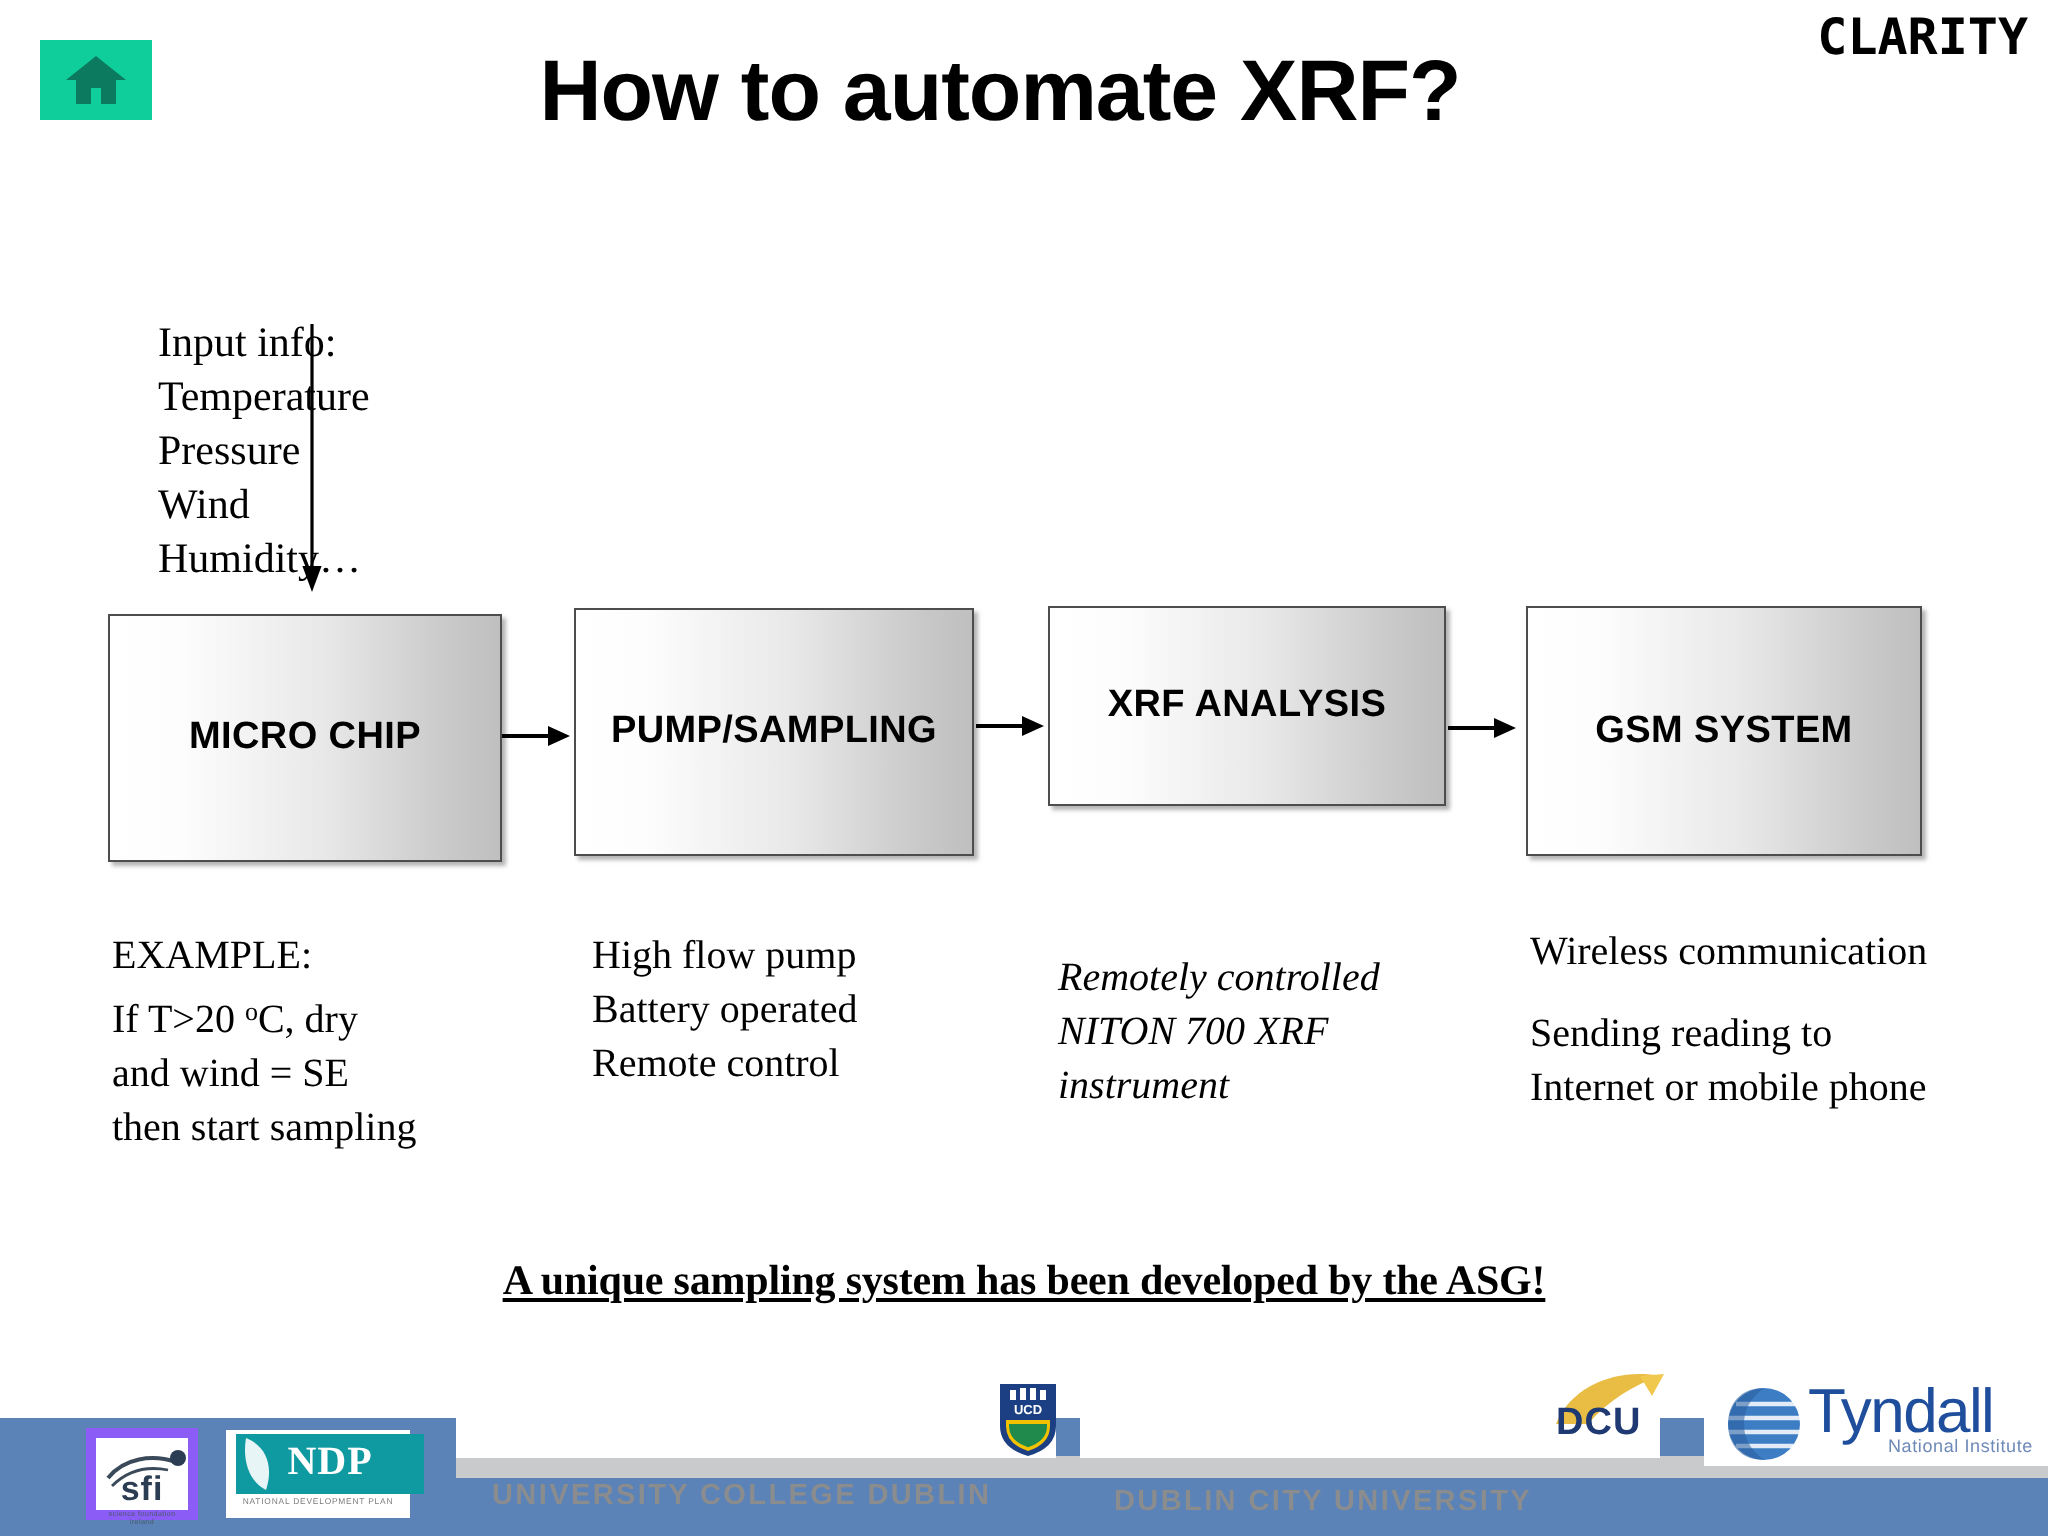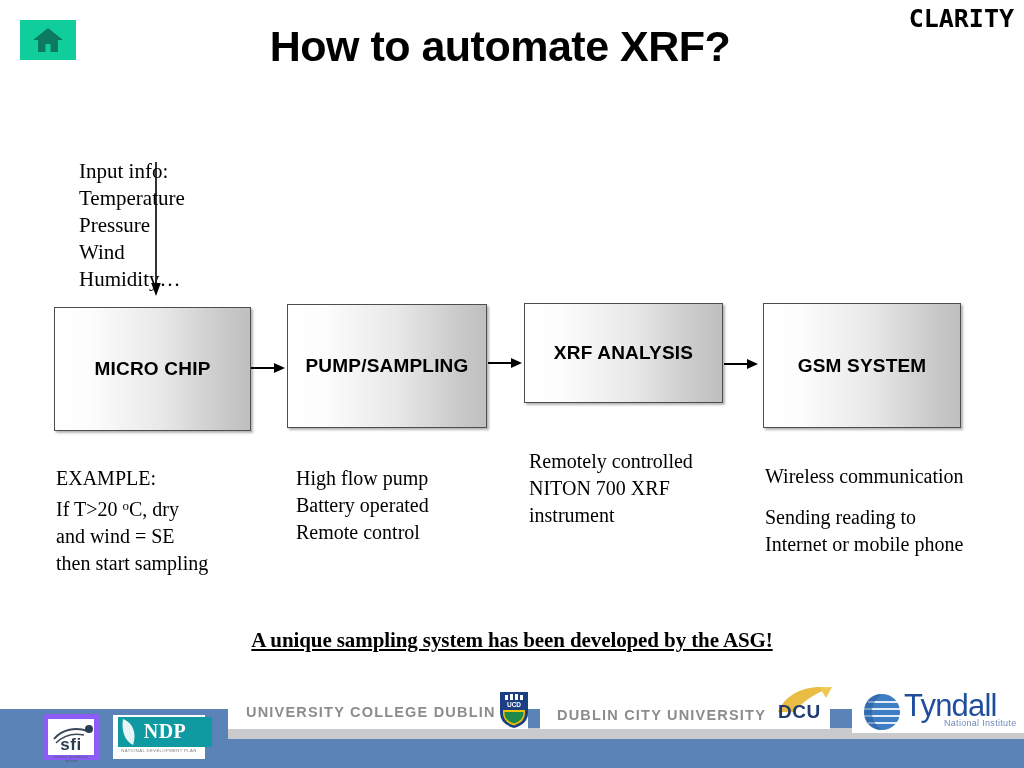--- a/index.html
+++ b/index.html
@@ -113,21 +113,21 @@
 
   
   .caption {
     position: absolute;
     font-size: 20px;
     line-height: 27px;
     white-space: nowrap;
   }
   #cap-micro-chip { left: 56px;  top: 465px; }
   #cap-pump       { left: 296px; top: 465px; }
-  #cap-xrf        { left: 529px; top: 448px; }
+  #cap-xrf        { left: 529px; top: 476px; font-style: italic; }
   #cap-gsm        { left: 765px; top: 463px; }
   .caption .blank { display: block; height: 14px; }
   .sup { font-size: 13px; vertical-align: 6px; }
 
   
   .conclusion {
     position: absolute;
     left: 0;
     top: 628px;
     width: 1024px;
@@ -167,20 +167,21 @@
   #panel-tyn   { left: 852px; width: 172px; top: 683px; height: 50px; }
 
   .footer-word {
     position: absolute;
     font-family: "Liberation Sans", "DejaVu Sans", sans-serif;
     font-weight: bold;
     font-size: 14.5px;
     letter-spacing: 1.2px;
     color: #8b8c8e;
     white-space: nowrap;
+    margin-top: 36px;
   }
   #word-ucd { left: 246px; top: 704px; }
   #word-dcu { left: 557px; top: 707px; }
 
   .logo-box {
     position: absolute;
     background: #ffffff;
     box-sizing: border-box;
   }
   #logo-sfi { left: 43px; top: 714px; width: 56px; height: 46px; border: 5px solid #8b5cf6; }

